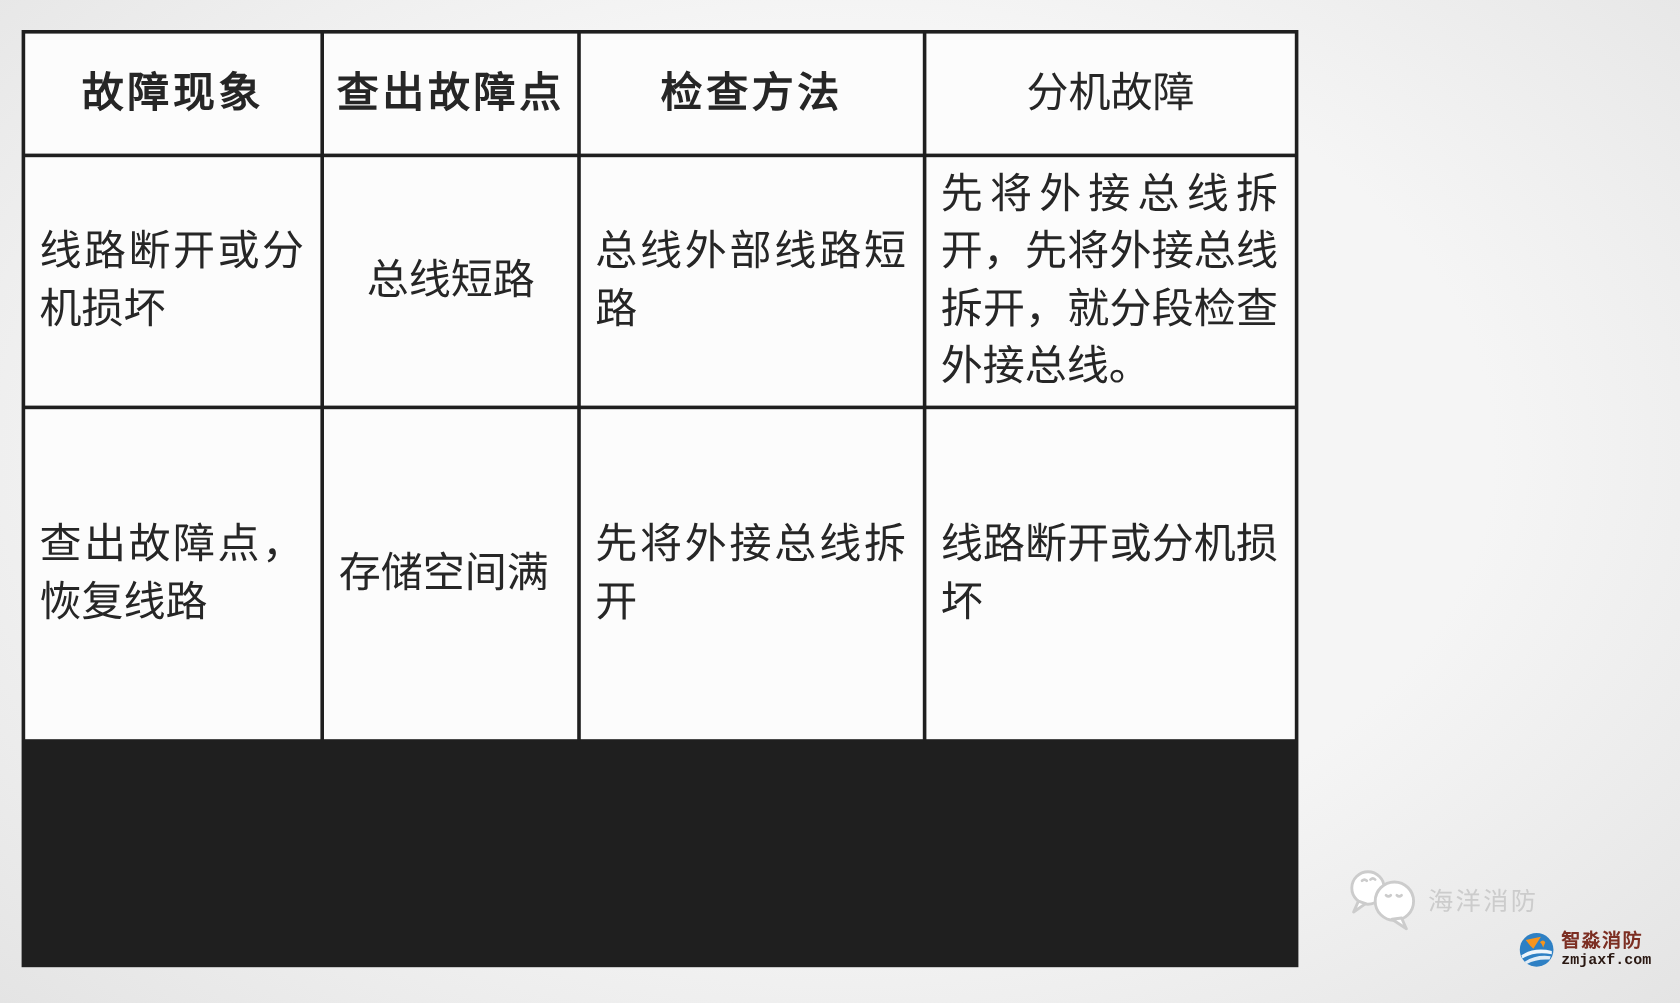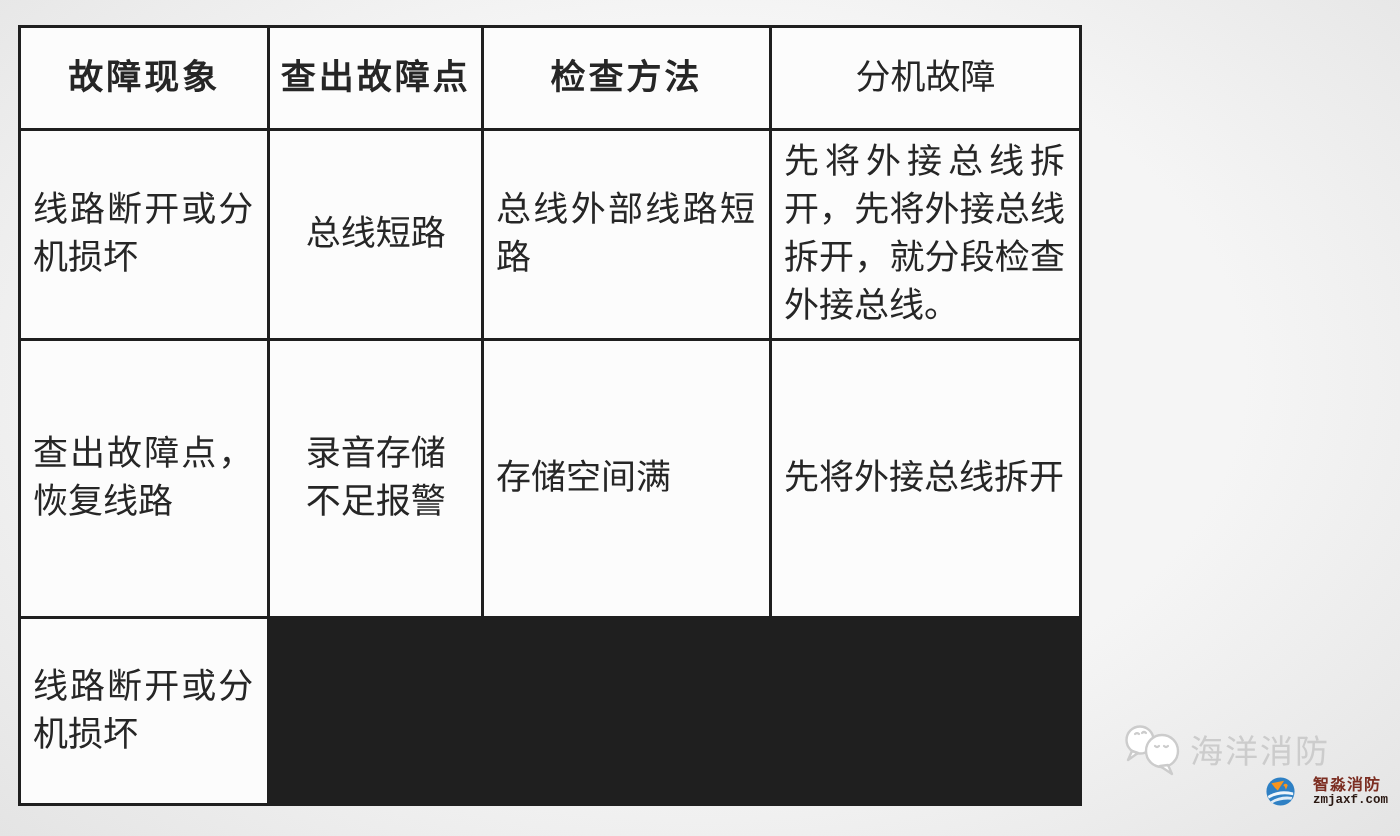--- a/index.html
+++ b/index.html
@@ -66,37 +66,37 @@
     position: absolute;
     left: 1122px;
     top: 722px;
     display: flex;
     align-items: center;
     pointer-events: none;
   }
   .wm-wechat .wm-text {
     color: #cccccc;
     font-family: "DejaVu Sans", "Liberation Sans", sans-serif;
-    font-size: 33px;
+    font-size: 21px;
     font-weight: 500;
     letter-spacing: 2px;
     margin-left: 6px;
     white-space: nowrap;
   }
 
   
   .wm-brand {
     position: absolute;
     left: 1266px;
     top: 777px;
     display: flex;
     align-items: center;
   }
   .wm-brand .brand-col {
-    margin-left: 18px;
+    margin-left: 6px;
     display: flex;
     flex-direction: column;
     line-height: 1;
   }
   .brand-name {
     font-family: "Liberation Sans", "DejaVu Sans", sans-serif;
     font-size: 16px;
     font-weight: bold;
     color: #7c2e22;
     letter-spacing: 1px;
@@ -141,23 +141,20 @@
     <div class="cell colj">
       <span class="txt">总线外部线路短路</span>
     </div>
     <div class="cell colj">
       <span class="txt">先将外接总线拆开，先将外接总线拆开，就分段检查外接总线。</span>
     </div>
     <div class="cell colj">
       <span class="txt">查出故障点，恢复线路</span>
     </div>
 
-    <div class="cell col0">
-      <span class="txt">录音存储不足报警</span>
-    </div>
     <div class="cell colj">
       <span class="txt">存储空间满</span>
     </div>
     <div class="cell colj">
       <span class="txt">先将外接总线拆开</span>
     </div>
     <div class="cell colj">
       <span class="txt">线路断开或分机损坏</span>
     </div>
   </div>

